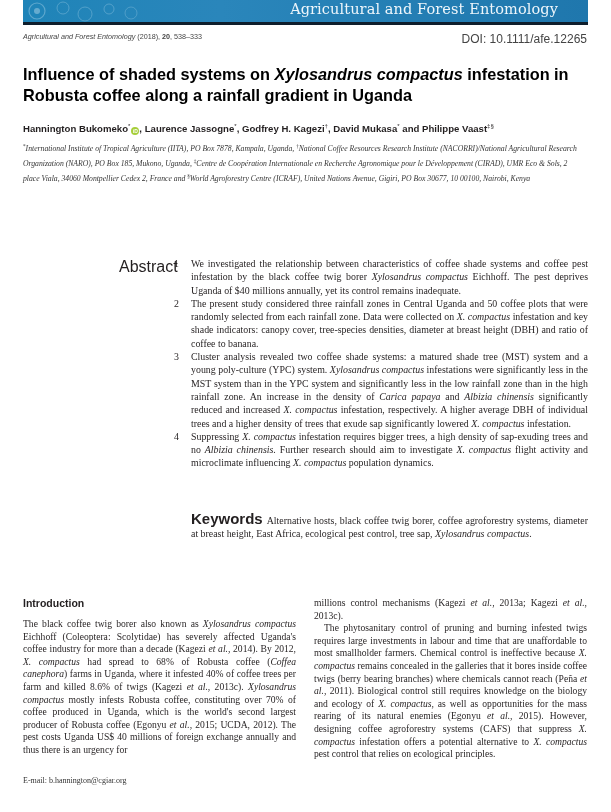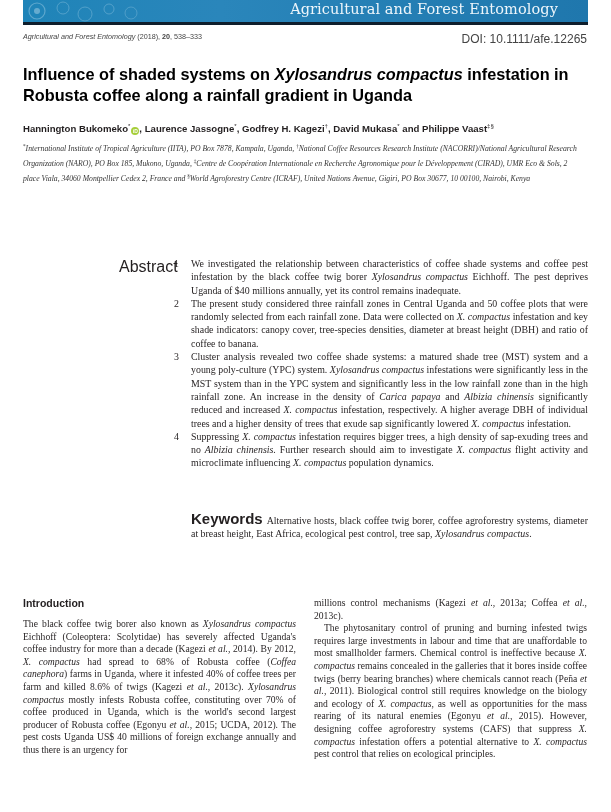--- a/index.html
+++ b/index.html
@@ -137,18 +137,19 @@
 
 <div class="keywords">
   <span class="kw-label">Keywords</span><span id="kw"><span>Alternative hosts, black coffee twig borer, coffee agroforestry systems, diameter at breast height, East Africa, ecological pest control, tree sap, </span><i>Xylosandrus compactus</i><span>.</span></span>
 </div>
 
 <div class="intro-heading">Introduction</div>
 <div class="col col-left" id="colLeft">
     <p><span>The black coffee twig borer also known as </span><i>Xylosandrus compactus</i><span> Eichhoff (Coleoptera: Scolytidae) has severely affected Uganda's coffee industry for more than a decade (Kagezi </span><i>et al.</i><span>, 2014). By 2012, </span><i>X. compactus</i><span> had spread to 68% of Robusta coffee (</span><i>Coffea canephora</i><span>) farms in Uganda, where it infested 40% of coffee trees per farm and killed 8.6% of twigs (Kagezi </span><i>et al.</i><span>, 2013c). </span><i>Xylosandrus compactus</i><span> mostly infests Robusta coffee, constituting over 70% of coffee produced in Uganda, which is the world's second largest producer of Robusta coffee (Egonyu </span><i>et al.</i><span>, 2015; UCDA, 2012). The pest costs Uganda US$ 40 millions of foreign exchange annually and thus there is an urgency for</span></p>
   </div>
 <div class="col col-right" id="colRight">
-    <p><span>millions control mechanisms (Kagezi </span><i>et al.</i><span>, 2013a; Coffea </span><i>et al.</i><span>, 2013c).</span></p>
+    <p><span>millions control mechanisms (Kagezi </span><i>et al.</i><span>, 2013a; Kagezi </span><i>et al.</i><span>, 2013c).</span></p>
     <p class="indent"><span>The phytosanitary control of pruning and burning infested twigs requires large investments in labour and time that are unaffordable to most smallholder farmers. Chemical control is ineffective because </span><i>X. compactus</i><span> remains concealed in the galleries that it bores inside coffee twigs (berry bearing branches) where chemicals cannot reach (Peña </span><i>et al.</i><span>, 2011). Biological control still requires knowledge on the biology and ecology of </span><i>X. compactus</i><span>, as well as opportunities for the mass rearing of its natural enemies (Egonyu </span><i>et al.</i><span>, 2015). However, designing coffee agroforestry systems (CAFS) that suppress </span><i>X. compactus</i><span> infestation offers a potential alternative to </span><i>X. compactus</i><span> pest control that relies on ecological principles.</span></p>
   </div>
 
 <div class="footnote">
+  <p>E-mail: b.hannington@cgiar.org</p>
 </div>
 
 </body></html>

